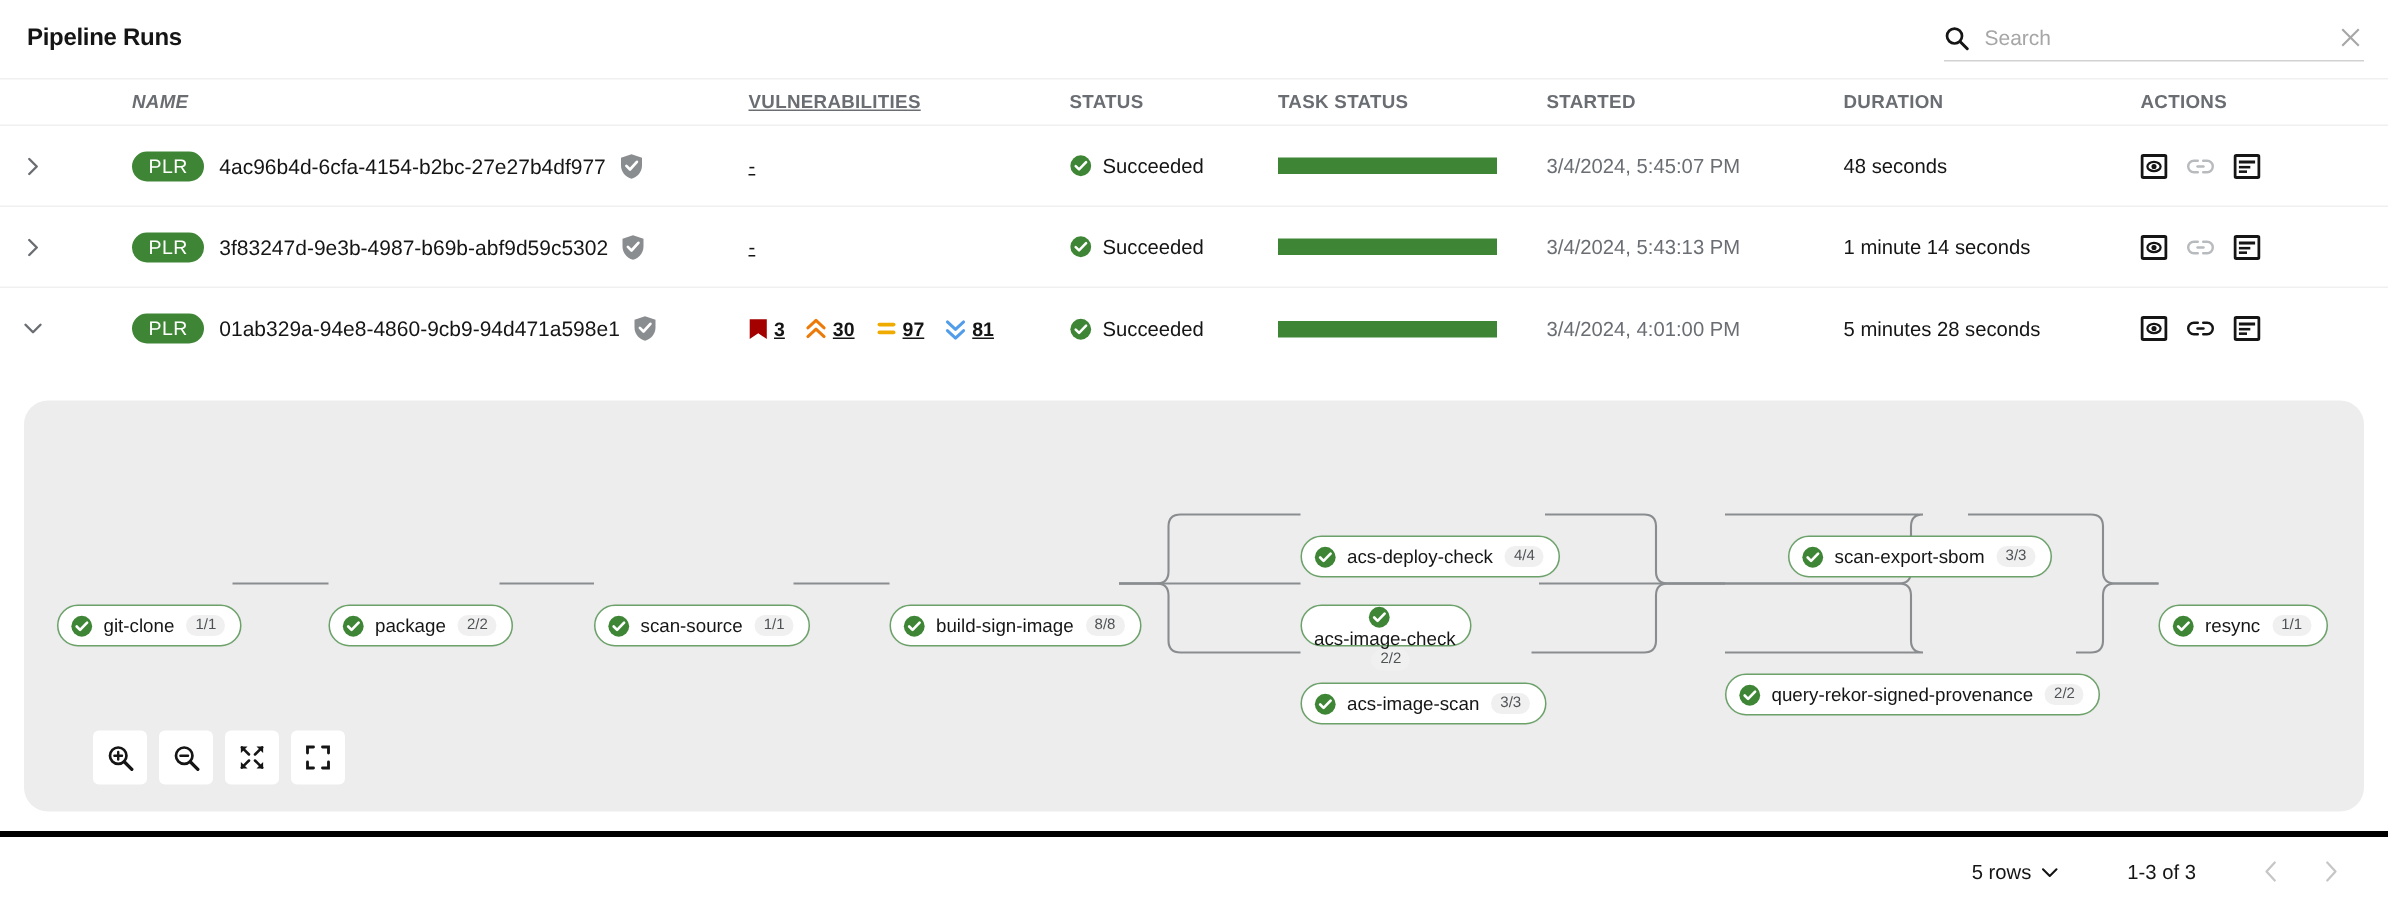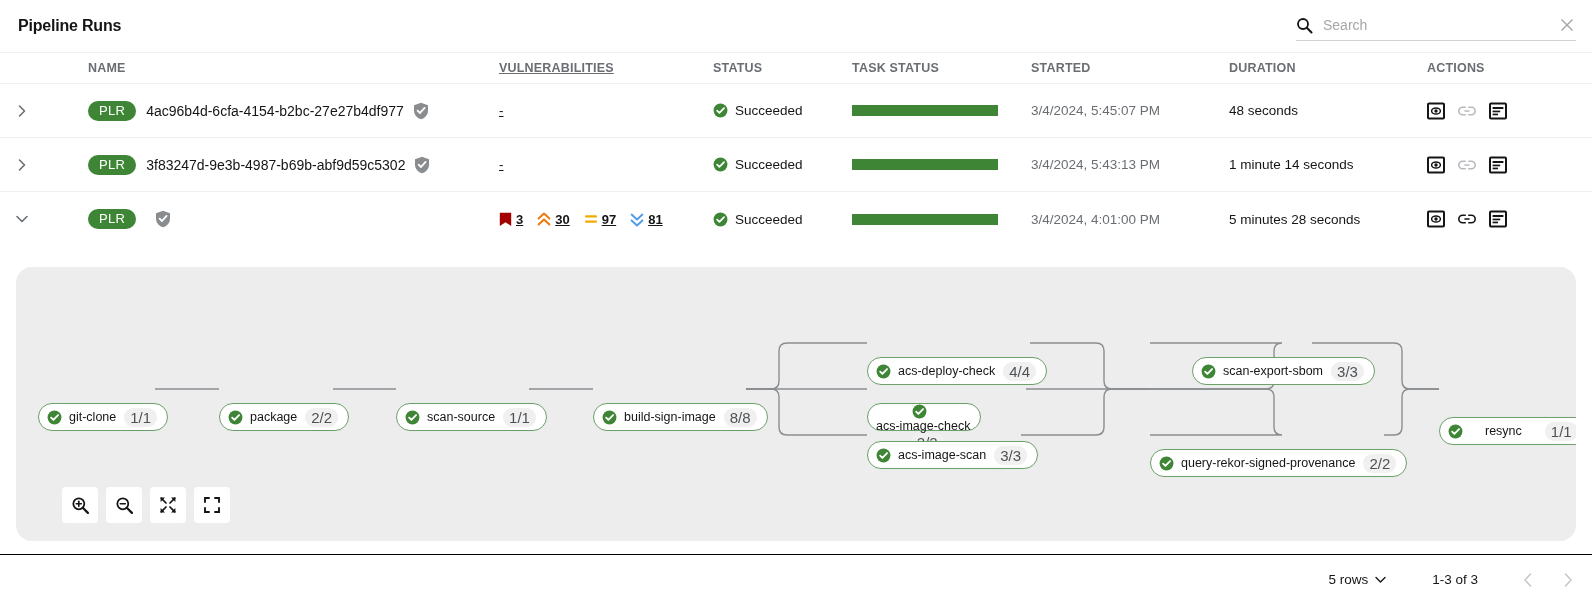--- a/index.html
+++ b/index.html
@@ -83,21 +83,21 @@
 
   .c-toggle { width: 44px; flex: 0 0 44px; display: flex; align-items: center; justify-content: center; }
   .c-name   { width: 446px; flex: 0 0 446px; display: flex; align-items: center; padding-left: 44px; }
   .c-vuln   { width: 212px; flex: 0 0 212px; display: flex; align-items: center; padding-left: 9px; text-decoration: underline; }
   .c-status { width: 142px; flex: 0 0 142px; display: flex; align-items: center; padding-left: 11px; }
   .c-task   { width: 178px; flex: 0 0 178px; display: flex; align-items: center; padding-left: 8px; }
   .c-start  { width: 198px; flex: 0 0 198px; padding-left: 9px; color: #6a6e73; }
   .c-dur    { width: 198px; flex: 0 0 198px; padding-left: 9px; }
   .c-act    { flex: 1 1 auto; display: flex; align-items: center; padding-left: 9px; }
 
-  .thead .c-name { padding-left: 44px; }
+  .thead .c-name { padding-left: 44px; font-style: italic; }
 
   .chev-btn {
     width: 26px; height: 26px;
     display: flex; align-items: center; justify-content: center;
     cursor: pointer;
     background: none; border: none; padding: 0;
   }
   .plr-badge {
     background: #3e8635;
     color: #ffffff;
@@ -150,21 +150,21 @@
     cursor: pointer;
     box-shadow: 0 0 0 0.5px rgba(0,0,0,0.02);
     margin-top: 28px;
   }
   .gnode .gcheck { margin-right: 7px; display: flex; align-items: center; }
   .gnode .glabel { font-size: 12.5px; color: #151515; }
   .gnode .gcount {
     margin-left: 8px;
     background: #f0f0f0;
     border-radius: 9px;
-    font-size: 15px;
+    font-size: 10px;
     color: #4f5255;
     padding: 2px 6px 2px 6px;
     line-height: 1;
   }
 
   .graph-controls {
     position: absolute;
     left: 46px; bottom: 18px;
     display: flex;
     gap: 8px;
@@ -177,25 +177,25 @@
     display: flex; align-items: center; justify-content: center;
     cursor: pointer;
     padding: 0;
   }
 
   
   .footer {
     position: absolute;
     left: 0; right: 0; bottom: 0;
     height: 50px;
-    border-top: 1px solid #000000;
+    border-top: 4px solid #000000;
     display: flex;
     align-items: center;
     justify-content: flex-end;
-    padding-right: 18px;
+    padding-right: 32px;
     gap: 0;
   }
   .rows-select {
     display: flex; align-items: center; gap: 7px;
     font-size: 13.5px; color: #151515;
     cursor: pointer;
     margin-right: 46px;
   }
   .range-text { font-size: 13.5px; color: #151515; margin-right: 44px; }
   .pager { display: flex; align-items: center; gap: 28px; }
@@ -373,20 +373,21 @@
       <div class="row expanded">
         <div class="c-toggle">
           <button class="chev-btn">
             <svg width="14" height="12" viewBox="0 0 14 12">
               <path d="M2 3.5 L7 8.5 L12 3.5" fill="none" stroke="#6a6e73" stroke-width="1.6" stroke-linecap="round" stroke-linejoin="round"></path>
             </svg>
           </button>
         </div>
         <div class="c-name">
           <span class="plr-badge">PLR</span>
+          <a class="run-name" style="text-decoration: none; color: rgb(21, 21, 21);">01ab329a-94e8-4860-9cb9-94d471a598e1</a>
           <span class="shield-icon">
             <svg width="16" height="18" viewBox="0 0 16 18">
               <path d="M8 0.8 L15 3.2 V8.4 C15 13 11.6 16.2 8 17.2 C4.4 16.2 1 13 1 8.4 V3.2 Z" fill="#8a8d90"></path>
               <path d="M4.6 8.6 L7 11 L11.6 5.9" fill="none" stroke="#ffffff" stroke-width="1.8" stroke-linecap="round" stroke-linejoin="round"></path>
             </svg>
           </span>
         </div>
         <div class="c-vuln">
           <div class="vuln-group">
             <span class="vuln-item">
@@ -552,21 +553,21 @@
       <div class="gnode" style="left: 851px; top: 108px; flex-direction: column;">
         <span class="gcheck">
           <svg width="15" height="15" viewBox="0 0 16 16">
             <circle cx="8" cy="8" r="7.4" fill="#3e8635"></circle>
             <path d="M4.4 8.2 L6.8 10.6 L11.8 5.4" fill="none" stroke="#ffffff" stroke-width="1.9" stroke-linecap="round" stroke-linejoin="round"></path>
           </svg>
         </span>
         <span class="glabel">acs-image-check</span>
         <span class="gcount">2/2</span>
       </div>
-      <div class="gnode" style="left: 851px; top: 146px;">
+      <div class="gnode" style="left: 851px; top: 160px;">
         <span class="gcheck">
           <svg width="15" height="15" viewBox="0 0 16 16">
             <circle cx="8" cy="8" r="7.4" fill="#3e8635"></circle>
             <path d="M4.4 8.2 L6.8 10.6 L11.8 5.4" fill="none" stroke="#ffffff" stroke-width="1.9" stroke-linecap="round" stroke-linejoin="round"></path>
           </svg>
         </span>
         <span class="glabel">acs-image-scan</span>
         <span class="gcount">3/3</span>
       </div>
       <div class="gnode" style="left: 1176px; top: 62px;">
@@ -582,21 +583,21 @@
       <div class="gnode" style="left: 1134px; top: 154px;">
         <span class="gcheck">
           <svg width="15" height="15" viewBox="0 0 16 16">
             <circle cx="8" cy="8" r="7.4" fill="#3e8635"></circle>
             <path d="M4.4 8.2 L6.8 10.6 L11.8 5.4" fill="none" stroke="#ffffff" stroke-width="1.9" stroke-linecap="round" stroke-linejoin="round"></path>
           </svg>
         </span>
         <span class="glabel">query-rekor-signed-provenance</span>
         <span class="gcount">2/2</span>
       </div>
-      <div class="gnode" style="left: 1423px; top: 122px; gap: 15px;">
+      <div class="gnode" style="left: 1423px; top: 108px;">
         <span class="gcheck">
           <svg width="15" height="15" viewBox="0 0 16 16">
             <circle cx="8" cy="8" r="7.4" fill="#3e8635"></circle>
             <path d="M4.4 8.2 L6.8 10.6 L11.8 5.4" fill="none" stroke="#ffffff" stroke-width="1.9" stroke-linecap="round" stroke-linejoin="round"></path>
           </svg>
         </span>
         <span class="glabel">resync</span>
         <span class="gcount">1/1</span>
       </div>
     </div>

